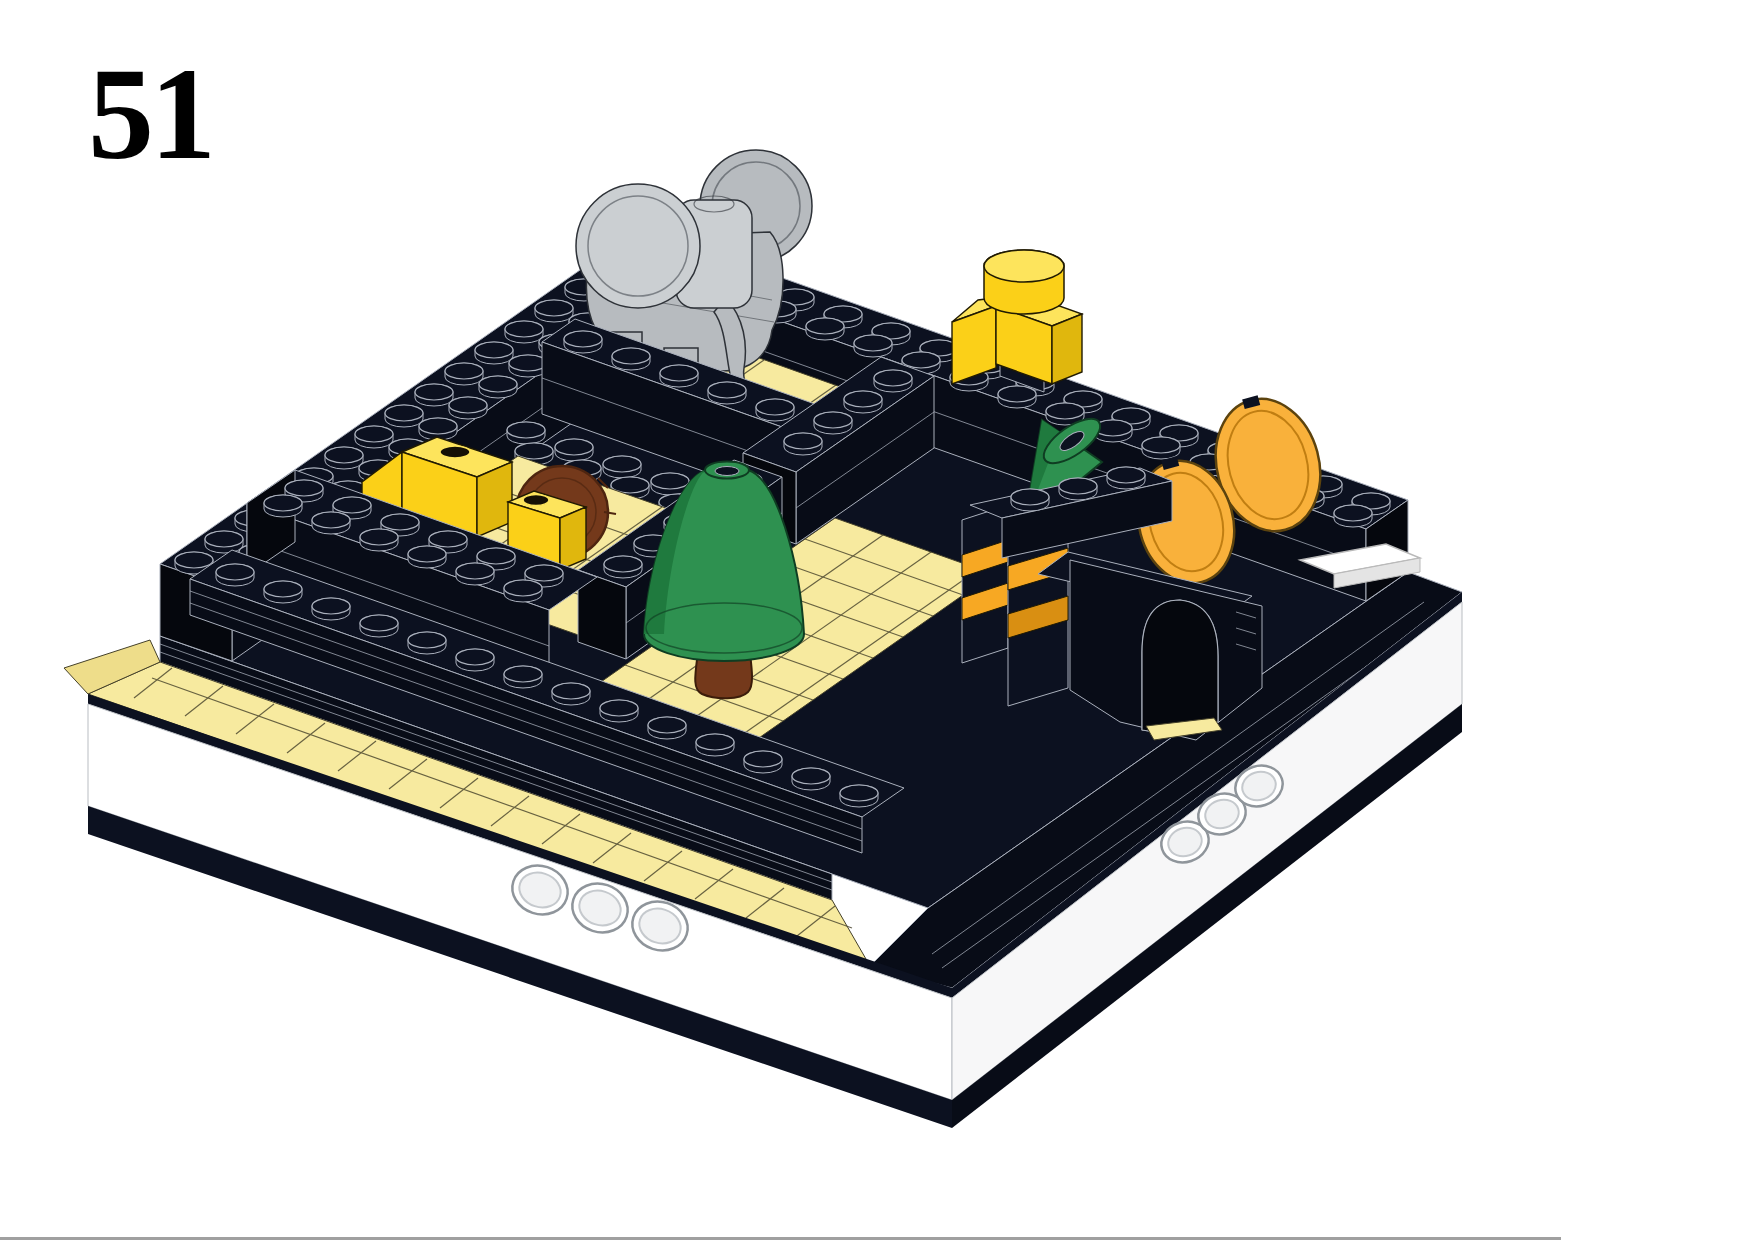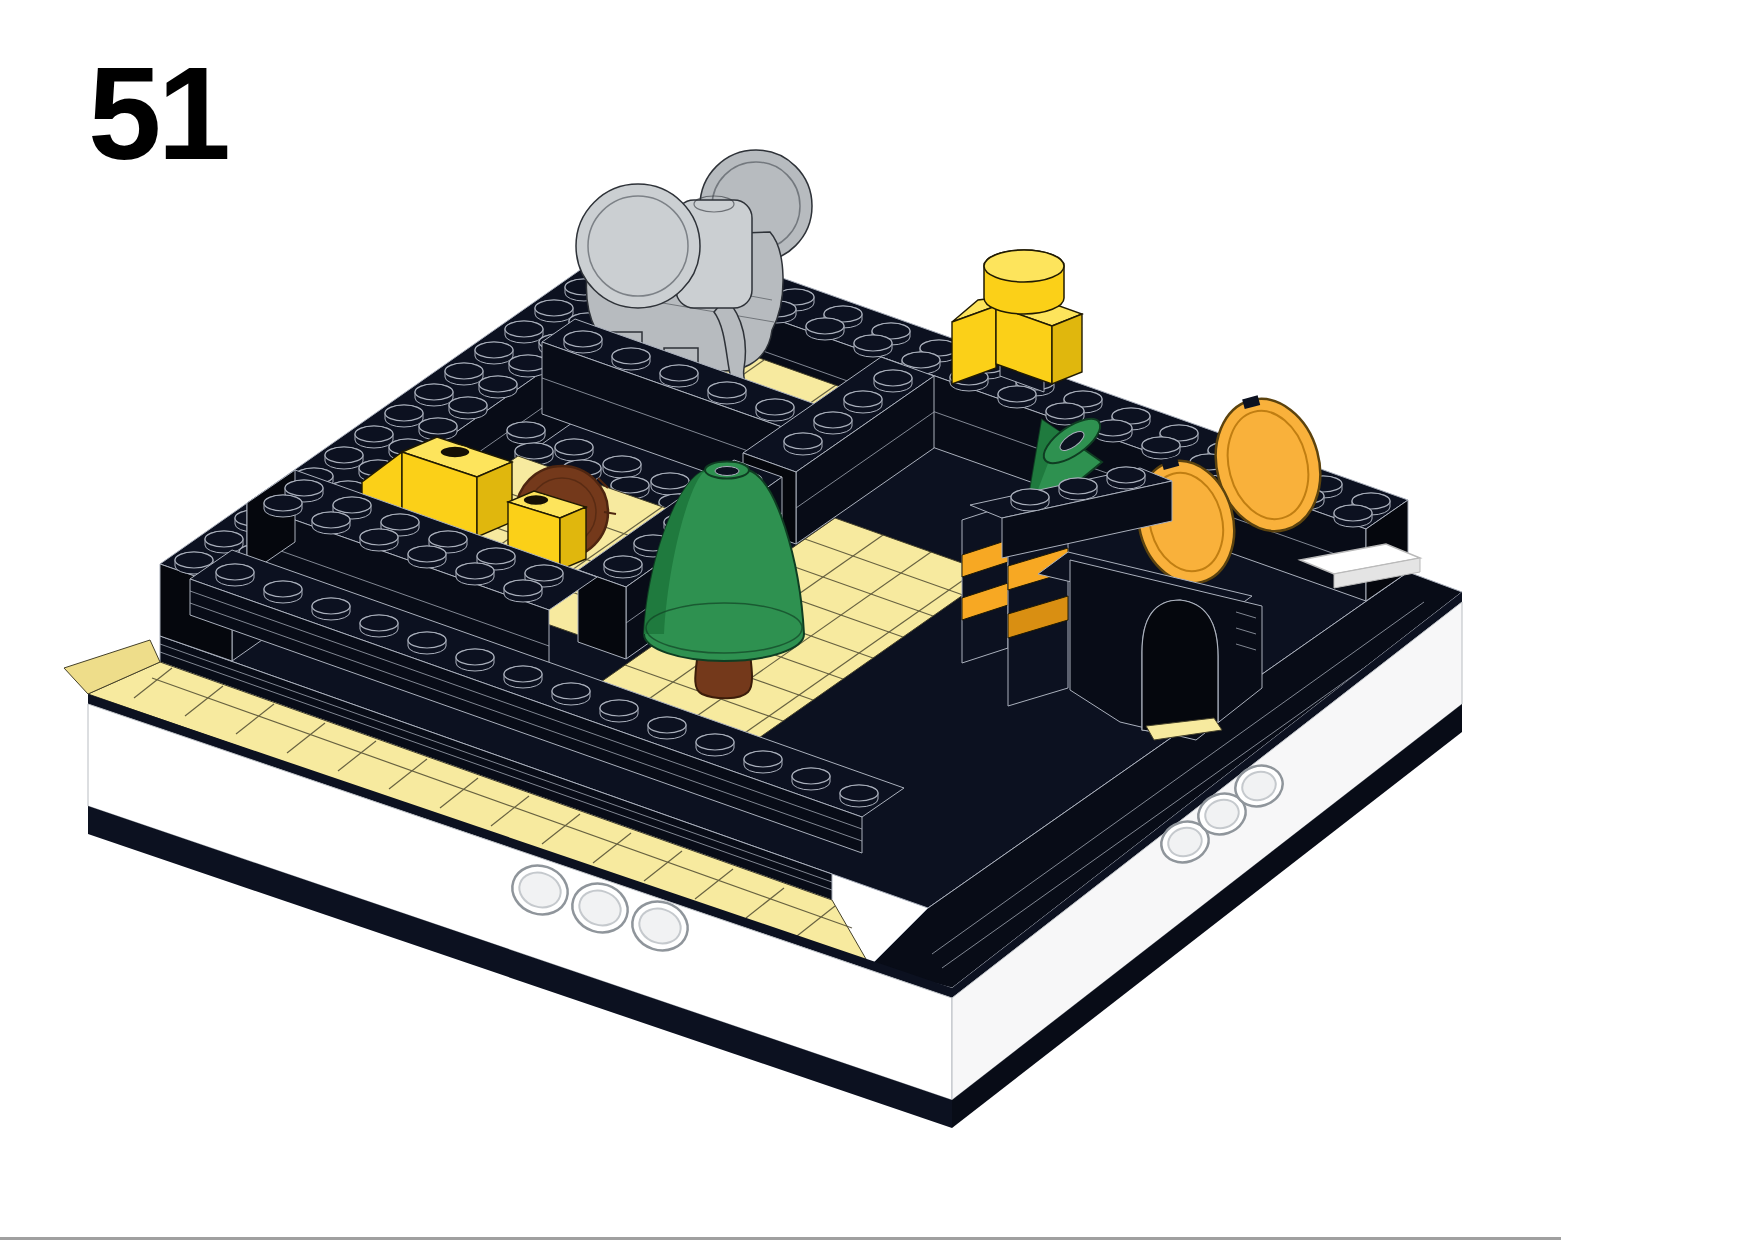--- a/index.html
+++ b/index.html
@@ -10,21 +10,21 @@
     --c-yellow:#fbd018; --c-yellow-light:#fde45c; --c-yellow-dark:#e0b70d;
     --c-orange:#f7a823; --c-orange-dark:#d98f12; --c-orange-disc:#f9b13b; --c-orange-disc-rim:#c07e12;
     --c-green:#2e9150; --c-green-dark:#1f7a3e; --c-green-line:#0f3d22;
     --c-brown:#74391b; --c-brown-dark:#4e2510;
     --c-gray:#b7bbbf; --c-gray-light:#cbcfd2; --c-gray-dark:#999ea3; --c-outline:#2e3238;
     --c-white-tile:#ffffff; --c-divider:#a0a0a0;
   }
   *{margin:0;padding:0;box-sizing:border-box}
   html,body{width:1755px;height:1240px;overflow:hidden;background:var(--c-page-bg);}
   .page{position:relative;width:1561px;height:1240px;background:var(--c-page-bg);
-        font-family:Liberation Sans, sans-serif;}
+        font-family:Liberation Serif, serif;}
   .step-number{position:absolute;left:88px;top:48px;font-size:132px;font-weight:800;
         letter-spacing:-4px;color:var(--c-ink);line-height:1;}
   svg.scene{position:absolute;left:0;top:0;width:1755px;height:1240px;display:block;}
   .page-divider{position:absolute;left:0;bottom:0;width:100%;height:3px;background:var(--c-divider);}
   .blk{fill:var(--c-brick-black);stroke:var(--c-edge);stroke-width:1;}
   .blk2{fill:var(--c-brick-black-shade);stroke:var(--c-edge);stroke-width:1;}
   .blk3{fill:var(--c-brick-black-dark);stroke:var(--c-edge);stroke-width:1;}
   .tan{fill:var(--c-tan);stroke:var(--c-tan-line);stroke-width:1;}
   .tanline{stroke:var(--c-tan-line);stroke-width:1.2;fill:none;opacity:.8;}
   .hl{stroke:var(--c-edge);stroke-width:1;fill:none;opacity:.75;}

